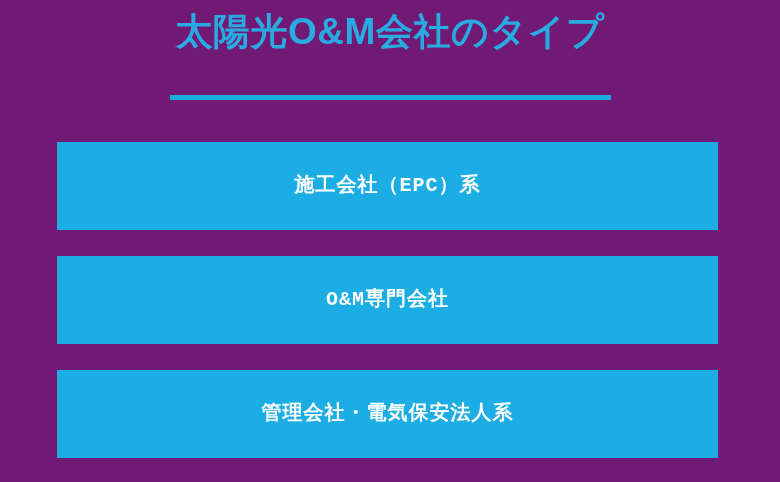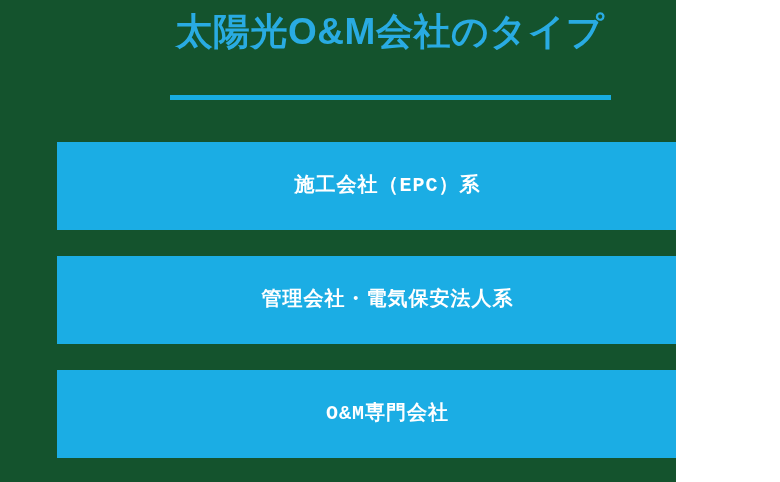--- a/index.html
+++ b/index.html
@@ -7,23 +7,23 @@
     margin: 0;
     padding: 0;
   }
   body {
     background: #ffffff;
     font-family: "Liberation Sans", "DejaVu Sans", sans-serif;
   }
 
   .canvas {
     position: relative;
-    width: 676px;
+    width: 780px;
     height: 482px;
-    background: #14532d;
+    background: #701a75;
     overflow: hidden;
     margin: 0;
   }
 
   
   .title-block {
     position: absolute;
     left: 0;
     top: 10px;
     width: 780px;
@@ -106,22 +106,22 @@
     <span class="divider-bar"></span>
   </div>
 
   <div class="box-list">
 
     <div class="type-box">
       <span class="type-box-label">施工会社（EPC）系</span>
     </div>
 
     <div class="type-box">
-      <span class="type-box-label">管理会社・電気保安法人系</span>
+      <span class="type-box-label">O&amp;M専門会社</span>
     </div>
 
     <div class="type-box">
-      <span class="type-box-label">O&amp;M専門会社</span>
+      <span class="type-box-label">管理会社・電気保安法人系</span>
     </div>
 
   </div>
 
 </div>
 
 </body></html>

